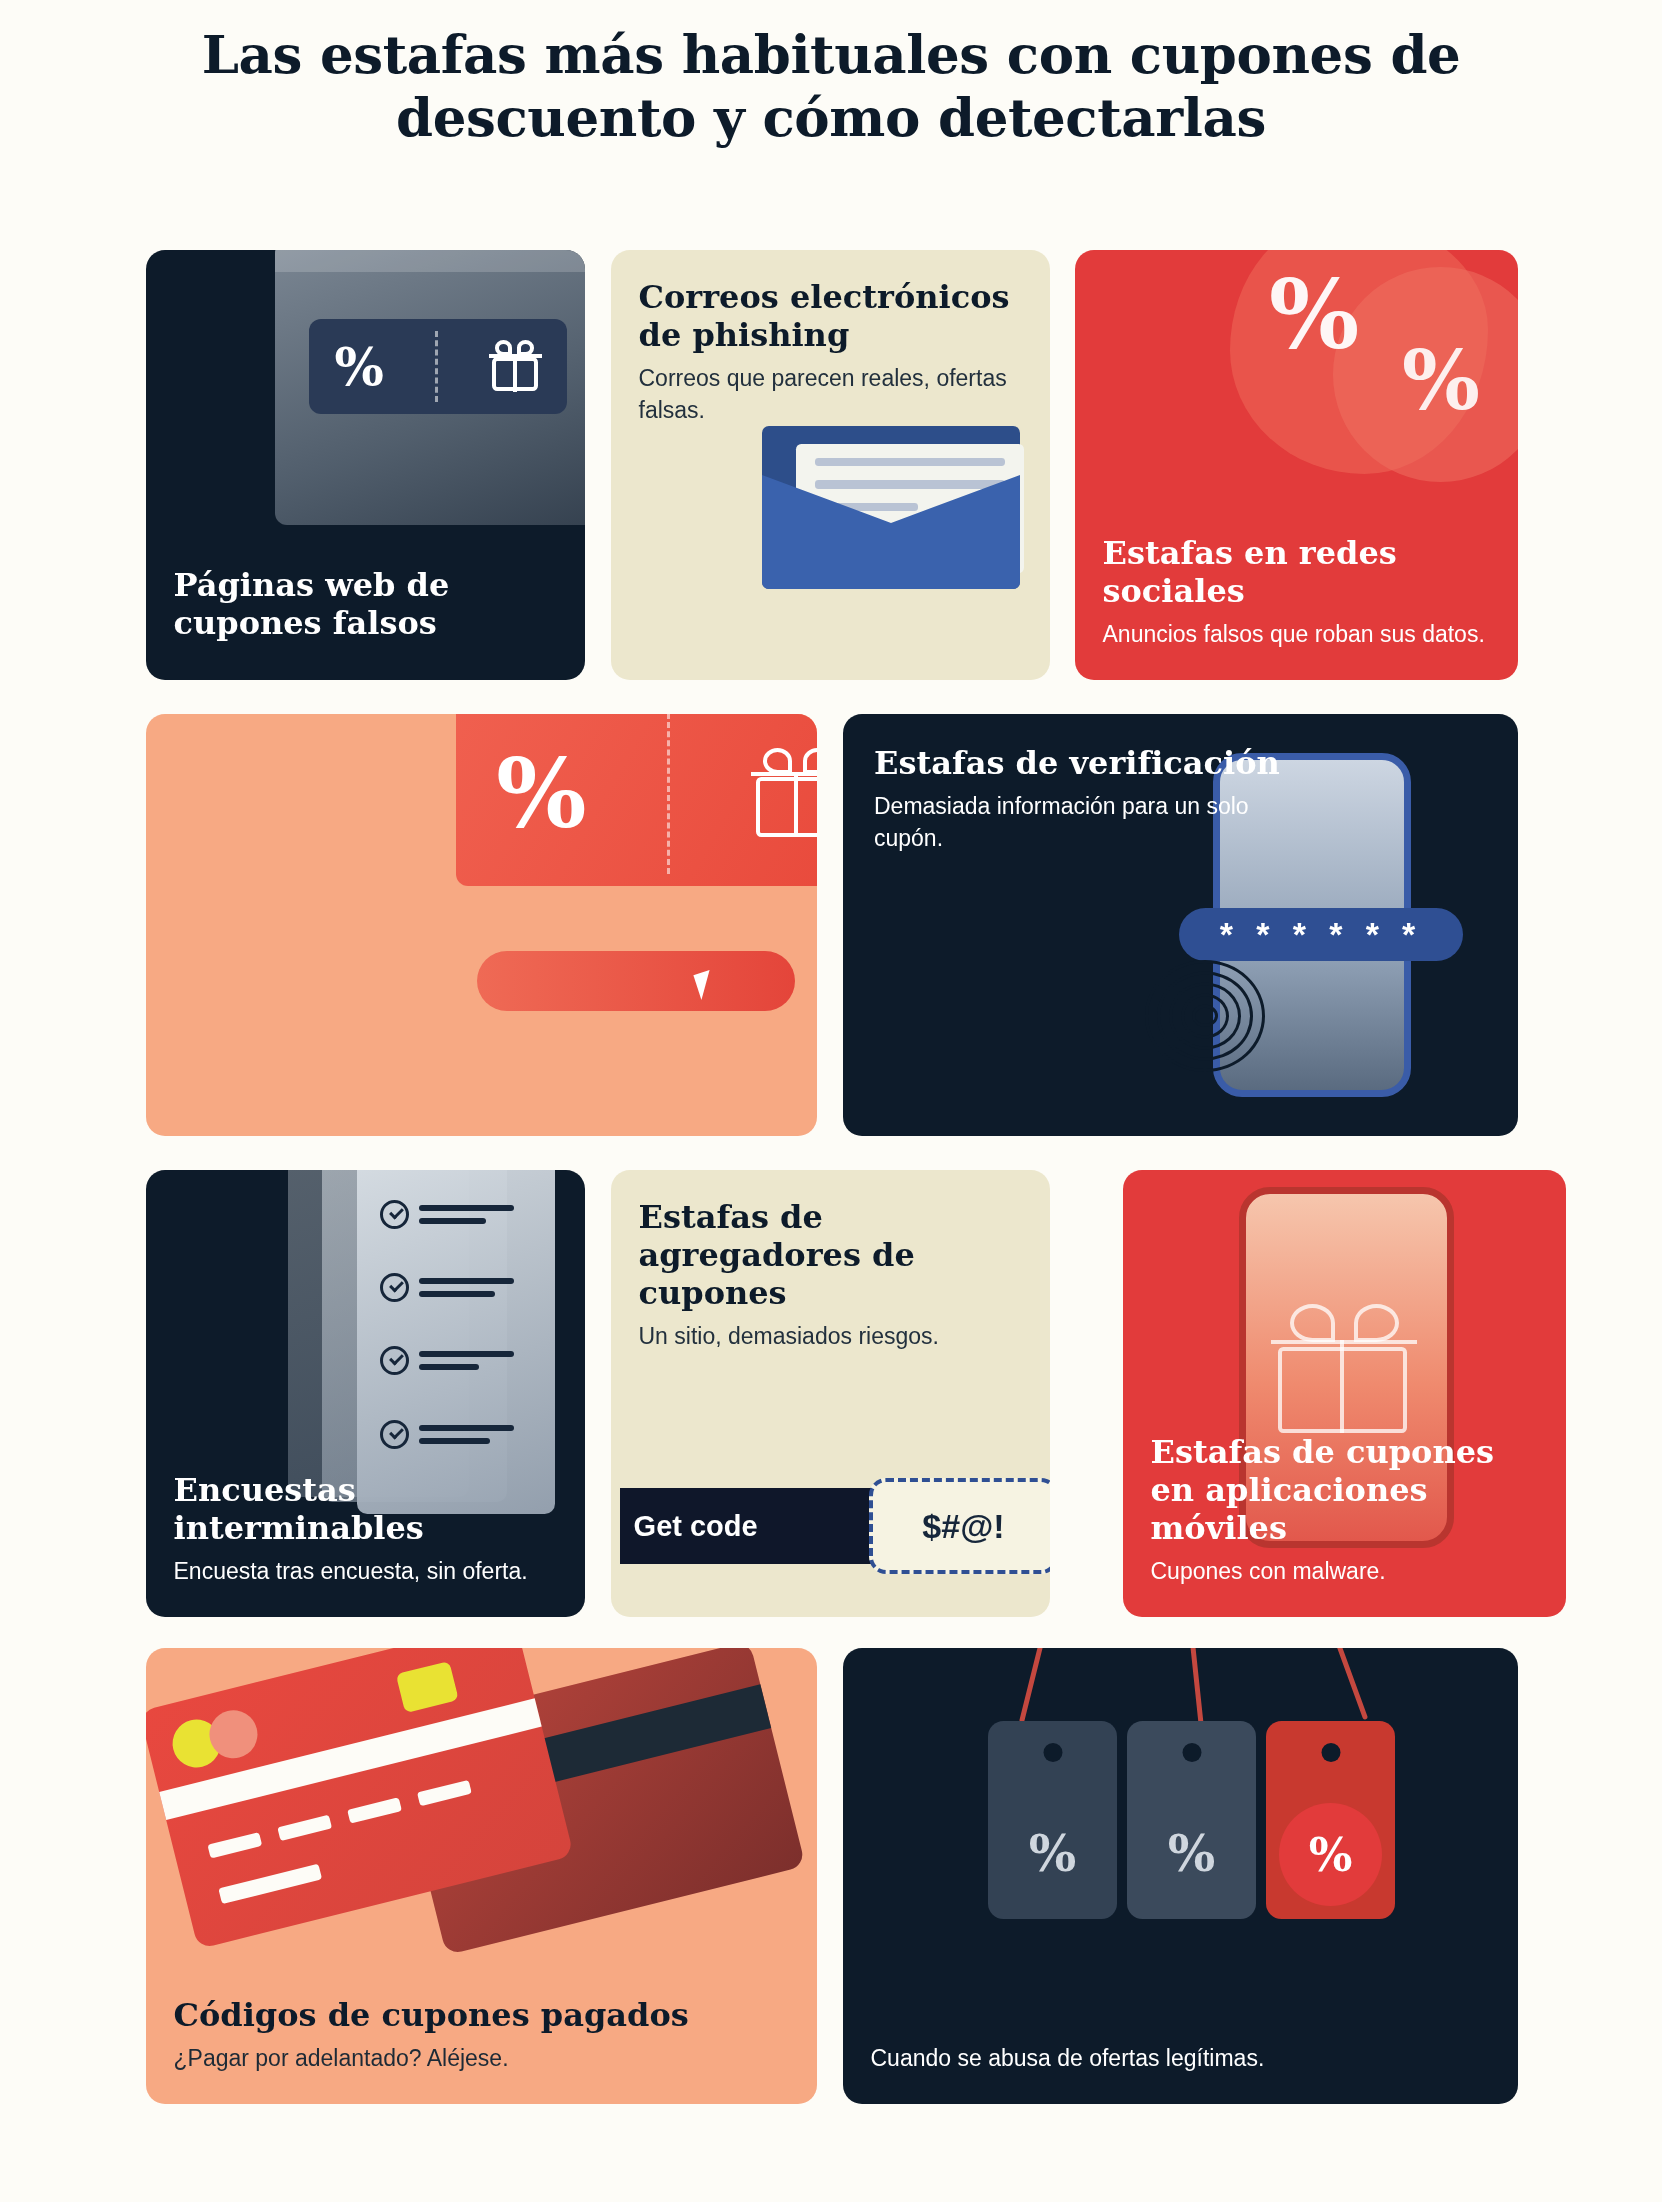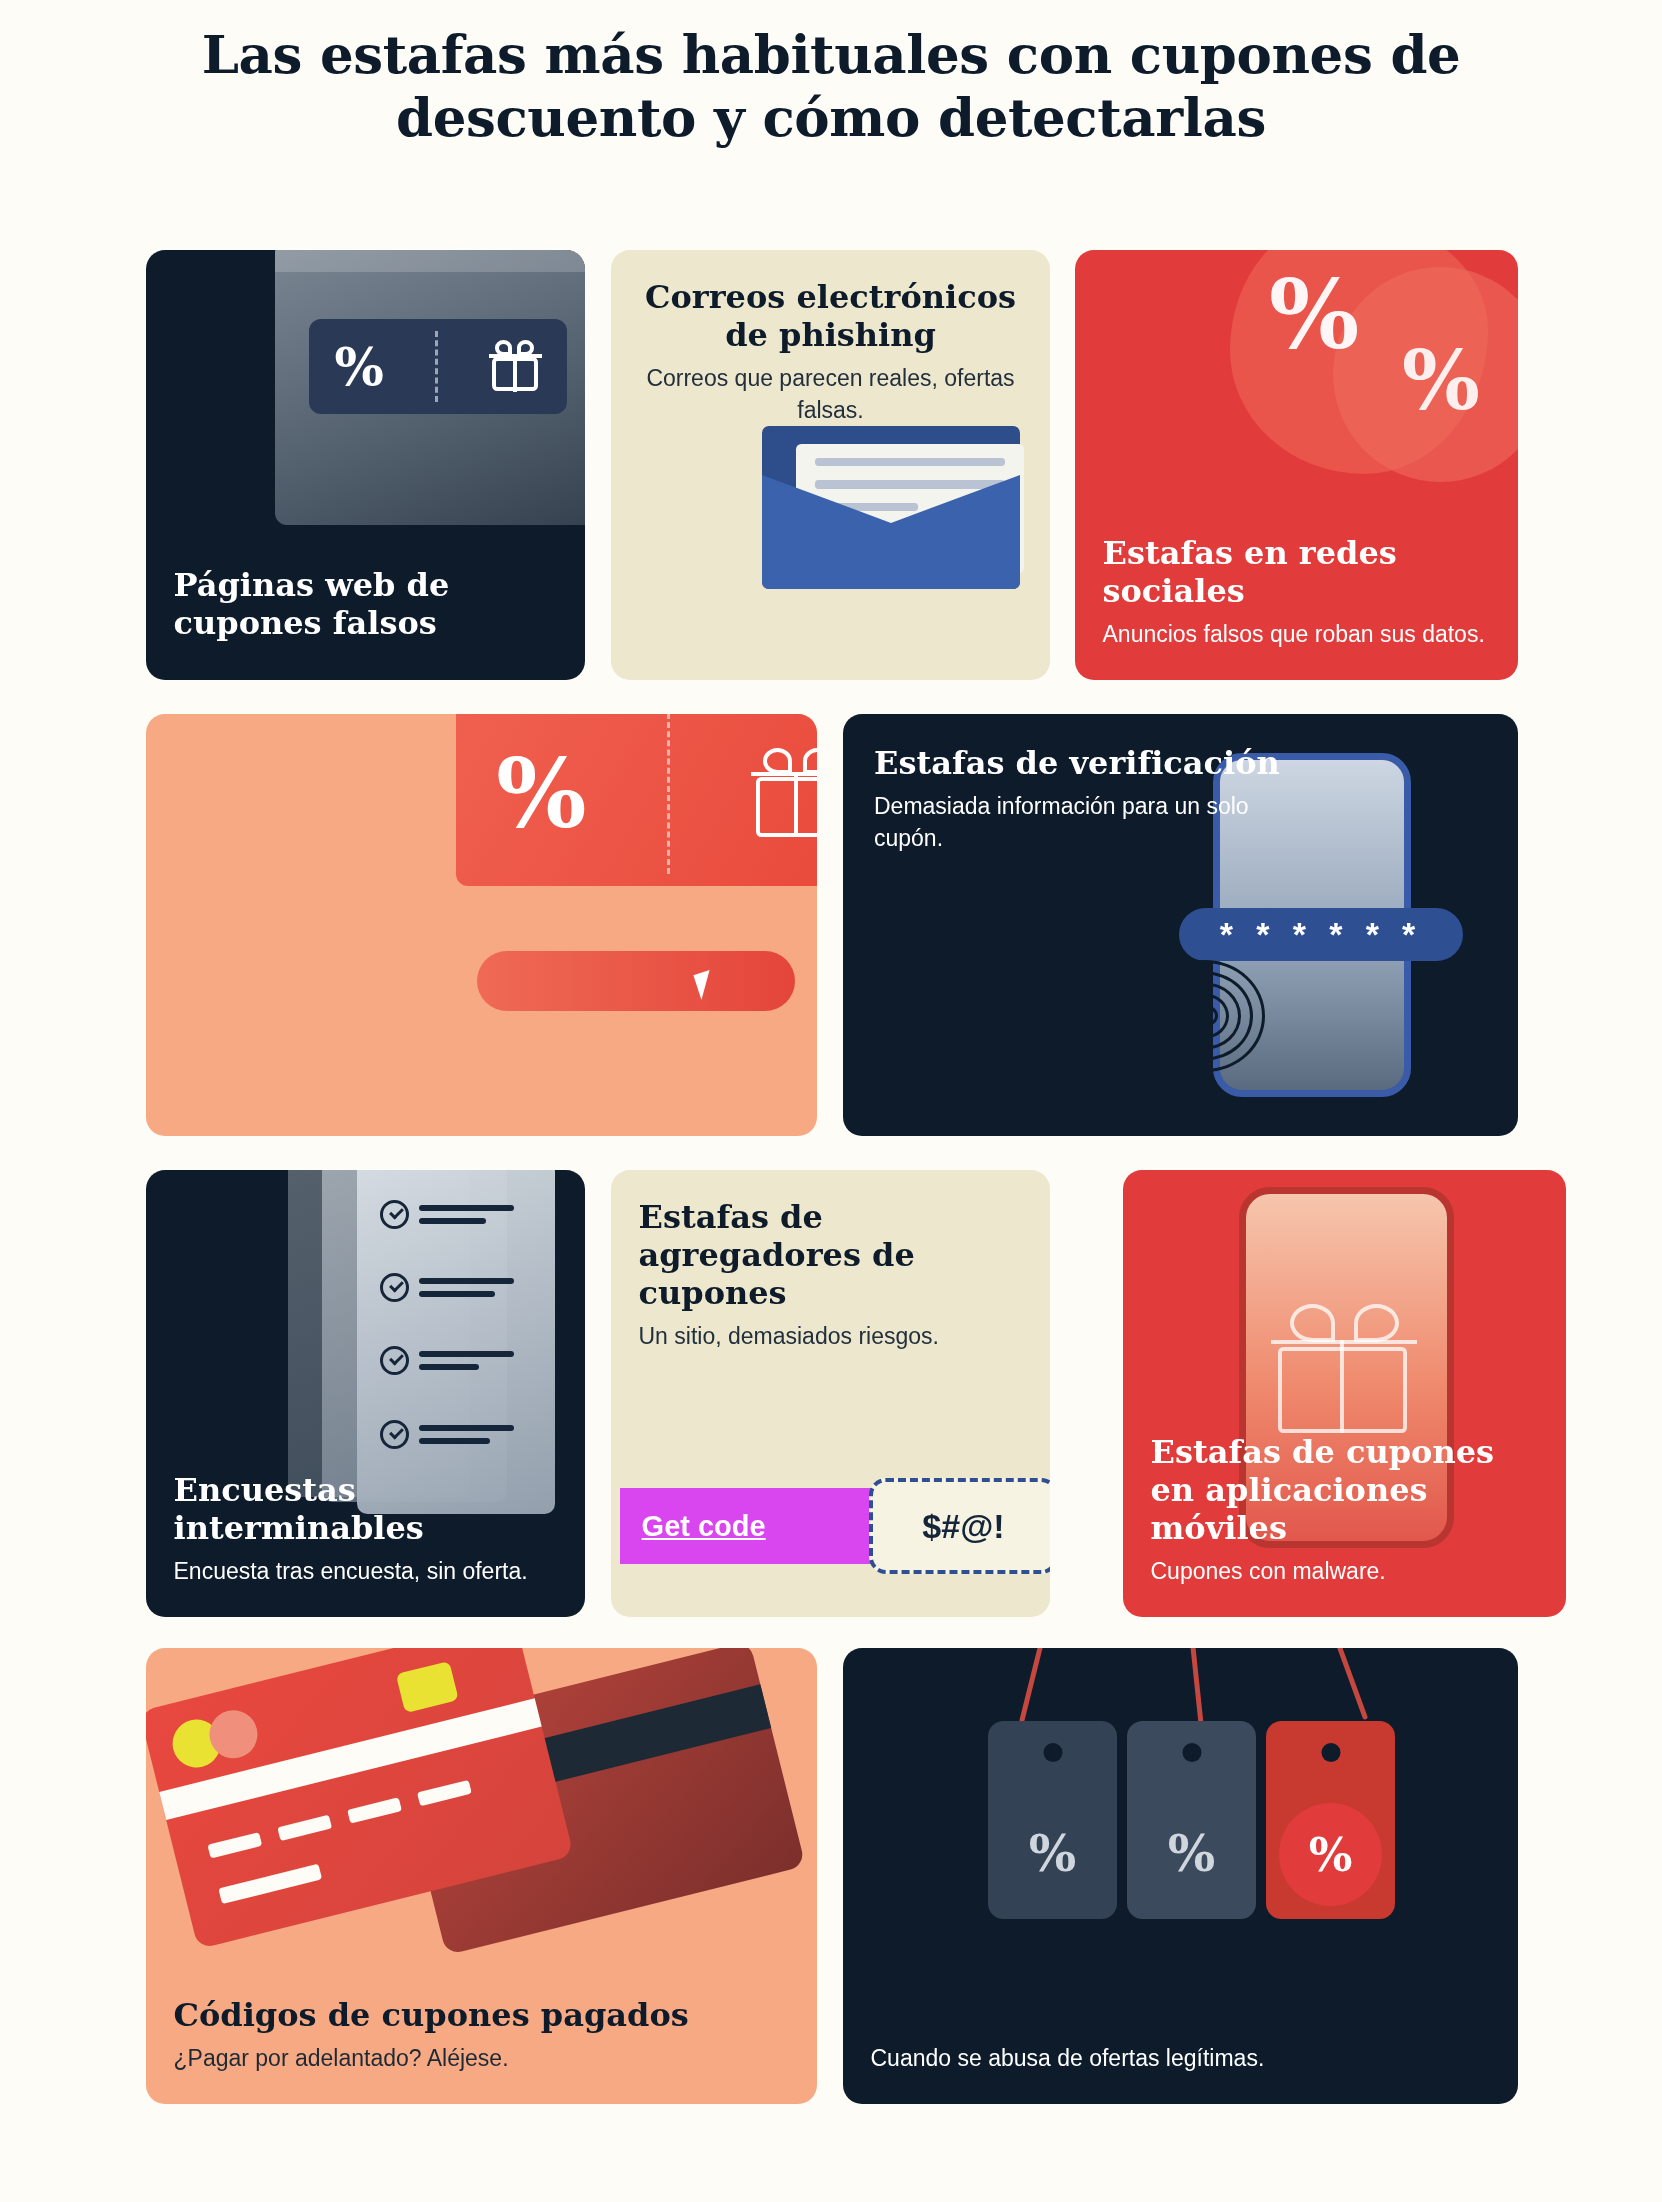--- a/index.html
+++ b/index.html
@@ -70,21 +70,21 @@
   .cream h3 { color: #0d1b2a; }
   .cream p  { color: #22303d; }
   .red    { background: #e23b3b; }
   .red h3, .red p { color: #ffffff; }
   .peach  { background: #f7a983; }
   .peach h3 { color: #0d1b2a; }
   .peach p  { color: #1d2a36; }
 
   
   #c1 { left: 146px;  top: 250px;  width: 439px; height: 430px; }
-  #c2 { left: 611px;  top: 250px;  width: 439px; height: 430px; text-align: center; }
+  #c2 { left: 611px;  top: 250px;  width: 439px; height: 430px; }
   #c3 { left: 1075px; top: 250px;  width: 443px; height: 430px; }
   #c4 { left: 146px;  top: 714px;  width: 671px; height: 422px; }
   #c5 { left: 843px;  top: 714px;  width: 675px; height: 422px; }
   #c6 { left: 146px;  top: 1170px; width: 439px; height: 447px; }
   #c7 { left: 611px;  top: 1170px; width: 439px; height: 447px; }
   #c8 { left: 1075px; top: 1170px; width: 443px; height: 447px; margin-left: 48px; }
   #c9 { left: 146px;  top: 1648px; width: 671px; height: 456px; }
   #c10{ left: 843px;  top: 1648px; width: 675px; height: 456px; }
 
   
@@ -220,25 +220,24 @@
     content: ""; position: absolute; left: 6.9px; top: 5.2px; width: 10.3px; height: 5.2px;
     border-left: 3.4px solid #16263a; border-bottom: 3.4px solid #16263a;
     transform: rotate(-45deg);
   }
   .c6-lines { display: flex; flex-direction: column; gap: 6.9px; }
   .c6-lines i { display: block; height: 6px; background: #16263a; border-radius: 3.4px; }
 
   
   .c7-ribbon {
     position: absolute; left: 8.6px; top: 318px; width: 284px; height: 76px;
-    background: #d946ef; color: #fff;
-    display: flex; align-items: center; padding-left: 22px;
+    background: #0f172a; color: #fff;
+    display: flex; align-items: center; padding-left: 14px;
     font-weight: 700; font-size: 29px;
     clip-path: polygon(0 0, 100% 0, 88% 50%, 100% 100%, 0 100%);
-    text-decoration: underline;
   }
   .c7-code {
     position: absolute; left: 258px; top: 308px; width: 189px; height: 96px;
     border: 4.3px dashed #2f4f93; border-radius: 17px; background: #f6f3e2;
     display: flex; align-items: center; justify-content: center;
     color: #16263a; font-weight: 700; font-size: 34px;
   }
 
   
   .c8-phone {

